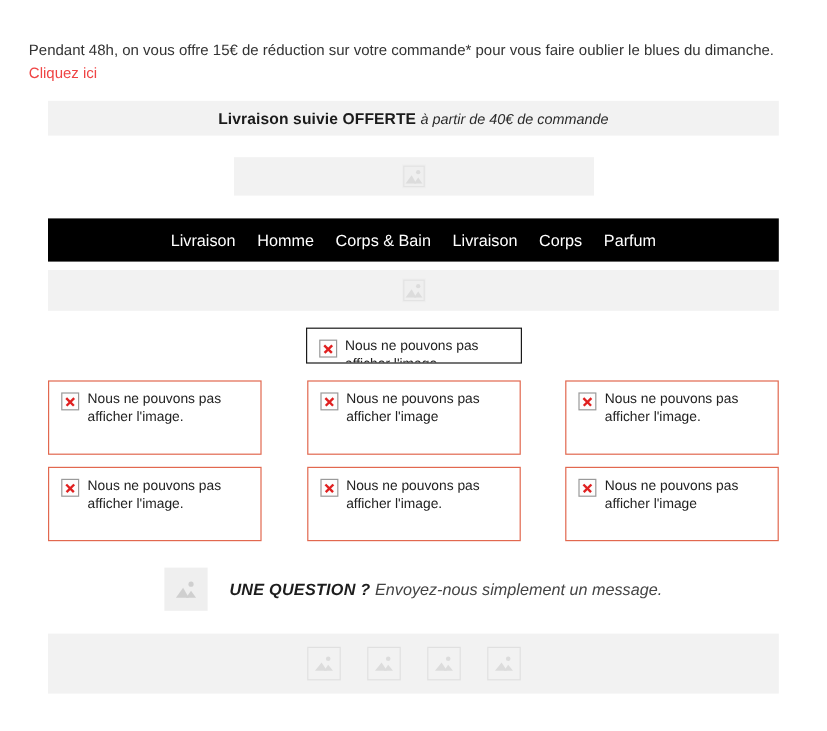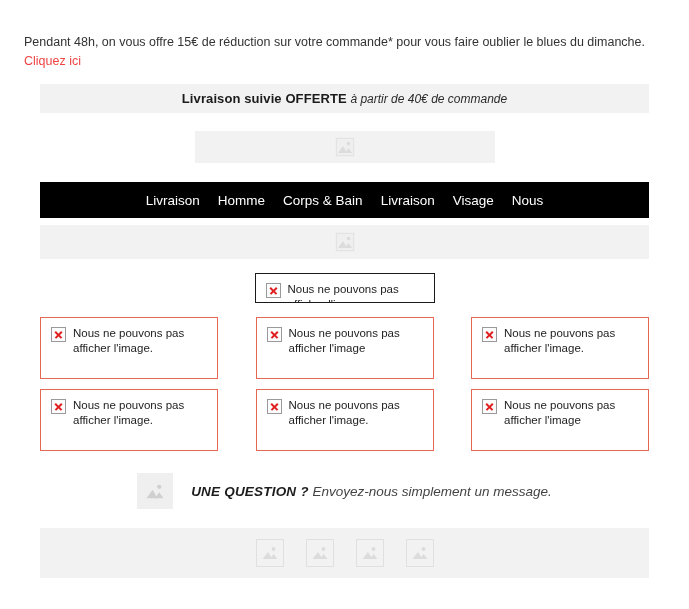--- a/index.html
+++ b/index.html
@@ -234,22 +234,22 @@
         <path d="M10 16 L13.5 11 L17 16 Z" fill="#dcdcdc"></path>
       </svg>
     </span>
   </div>
 
   <nav class="nav">
     <span class="nav-item">Livraison</span>
     <span class="nav-item">Homme</span>
     <span class="nav-item">Corps &amp; Bain</span>
     <span class="nav-item">Livraison</span>
-    <span class="nav-item">Visage</span>
-    <span class="nav-item">Nous</span>
+    <span class="nav-item">Corps</span>
+    <span class="nav-item">Parfum</span>
   </nav>
 
   <div class="sub-strip">
     <span class="ph">
       <svg width="20" height="20" viewBox="0 0 20 20" aria-hidden="true">
         <rect x="1.5" y="1.5" width="17" height="17" fill="none" stroke="#e3e3e3" stroke-width="1"></rect>
         <circle cx="13.5" cy="6.5" r="1.8" fill="#dcdcdc"></circle>
         <path d="M3 16 L8 9 L12 16 Z" fill="#dcdcdc"></path>
         <path d="M10 16 L13.5 11 L17 16 Z" fill="#dcdcdc"></path>
       </svg>

